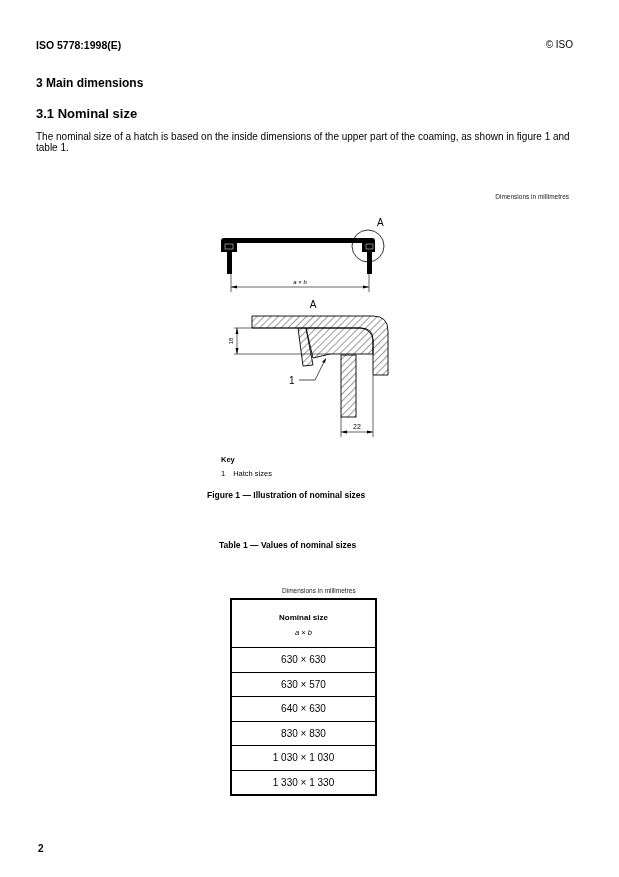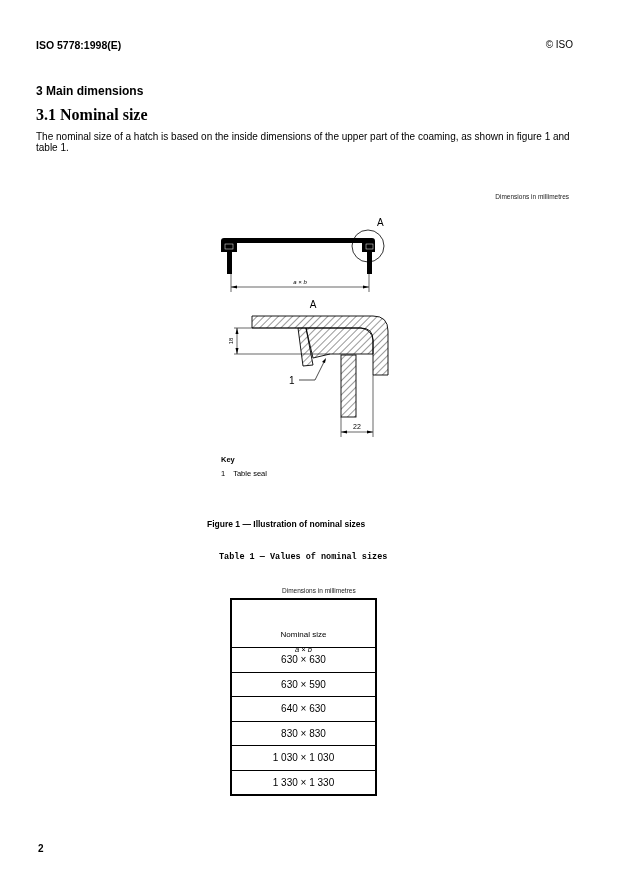--- a/index.html
+++ b/index.html
@@ -1,33 +1,33 @@
 <!DOCTYPE html>
 <html><head>
   <meta charset="utf-8">
   <style>
     html, body { margin: 0; padding: 0; background: #ffffff; }
     body { width: 619px; height: 877px; position: relative; overflow: hidden;
            font-family: "Liberation Sans", sans-serif; color: #000; }
     .abs { position: absolute; }
     .hdr-left { left: 36px; top: 39px; font-size: 10.5px; font-weight: bold; }
     .hdr-right { right: 46px; top: 39px; font-size: 10px; }
-    .h1 { left: 36px; top: 84px; font-size: 12px; font-weight: bold; }
-    .h2 { left: 36px; top: 106px; font-size: 16px; font-weight: bold; font-family: Liberation Serif, serif; }
+    .h1 { left: 36px; top: 76px; font-size: 12px; font-weight: bold; }
+    .h2 { left: 36px; top: 106px; font-size: 13px; font-weight: bold; }
     .para { left: 36px; top: 131px; width: 545px; font-size: 10px; line-height: 11px; }
     .dims1 { right: 50px; top: 193px; font-size: 6.5px; color: #222; }
     .key-title { left: 221px; top: 455px; font-size: 7.5px; font-weight: bold; }
     .key-item { left: 221px; top: 469px; font-size: 7.5px; }
     .key-item span.num { margin-right: 8px; }
-    .fig-cap { left: 207px; top: 519px; font-size: 8.5px; font-weight: bold; }
-    .tab-cap { left: 219px; top: 552px; font-size: 8.5px; font-weight: bold; font-family: Liberation Mono, monospace; }
+    .fig-cap { left: 207px; top: 490px; font-size: 8.5px; font-weight: bold; }
+    .tab-cap { left: 219px; top: 540px; font-size: 8.5px; font-weight: bold; }
     .dims2 { left: 282px; top: 587px; font-size: 6.5px; color: #222; }
     .table { left: 230px; top: 598px; width: 147px; border: 2px solid #000; box-sizing: border-box; }
     .table .th { height: 47px; border-bottom: 1px solid #000; text-align: center; }
-    .table .th .l1 { font-size: 8px; font-weight: normal; padding-top: 30px; }
+    .table .th .l1 { font-size: 8px; font-weight: bold; padding-top: 13px; }
     .table .th .l2 { font-size: 7.5px; font-style: italic; padding-top: 6px; }
     .table .row { height: 23.5px; line-height: 23.5px; text-align: center; font-size: 10px; border-bottom: 1px solid #000; }
     .table .row:last-child { border-bottom: none; }
     .pageno { left: 38px; top: 843px; font-size: 10px; font-weight: bold; }
     svg text { font-family: "Liberation Sans", sans-serif; }
   </style>
 </head>
 <body>
 
 <div class="abs hdr-left">ISO 5778:1998(E)</div>
@@ -93,32 +93,32 @@
     <polyline points="299,380 315,380 325,360" fill="none" stroke="#000" stroke-width="0.7"></polyline>
     <polygon points="326,358 322,362 325,363" fill="#000"></polygon>
   </g>
   <text x="233" y="341" font-size="6" transform="rotate(-90 233 341)" text-anchor="middle">18</text>
   <text x="357" y="429" font-size="7" text-anchor="middle">22</text>
   <text x="289" y="384" font-size="10">1</text>
 </svg>
 
 <div class="abs key-title">Key</div>
 <div class="abs key-item">
-  <span class="num">1</span><span>Table seal</span>
+  <span class="num">1</span><span>Hatch sizes</span>
 </div>
 <div class="abs fig-cap">Figure 1 — Illustration of nominal sizes</div>
 
 <div class="abs tab-cap">Table 1 — Values of nominal sizes</div>
 <div class="abs dims2">Dimensions in millimetres</div>
 <div class="abs table">
   <div class="th">
     <div class="l1">Nominal size</div>
     <div class="l2">a × b</div>
   </div>
   <div class="row">630 × 630</div>
-  <div class="row">630 × 590</div>
+  <div class="row">630 × 570</div>
   <div class="row">640 × 630</div>
   <div class="row">830 × 830</div>
   <div class="row">1 030 × 1 030</div>
   <div class="row">1 330 × 1 330</div>
 </div>
 
 <div class="abs pageno">2</div>
 
 </body></html>

